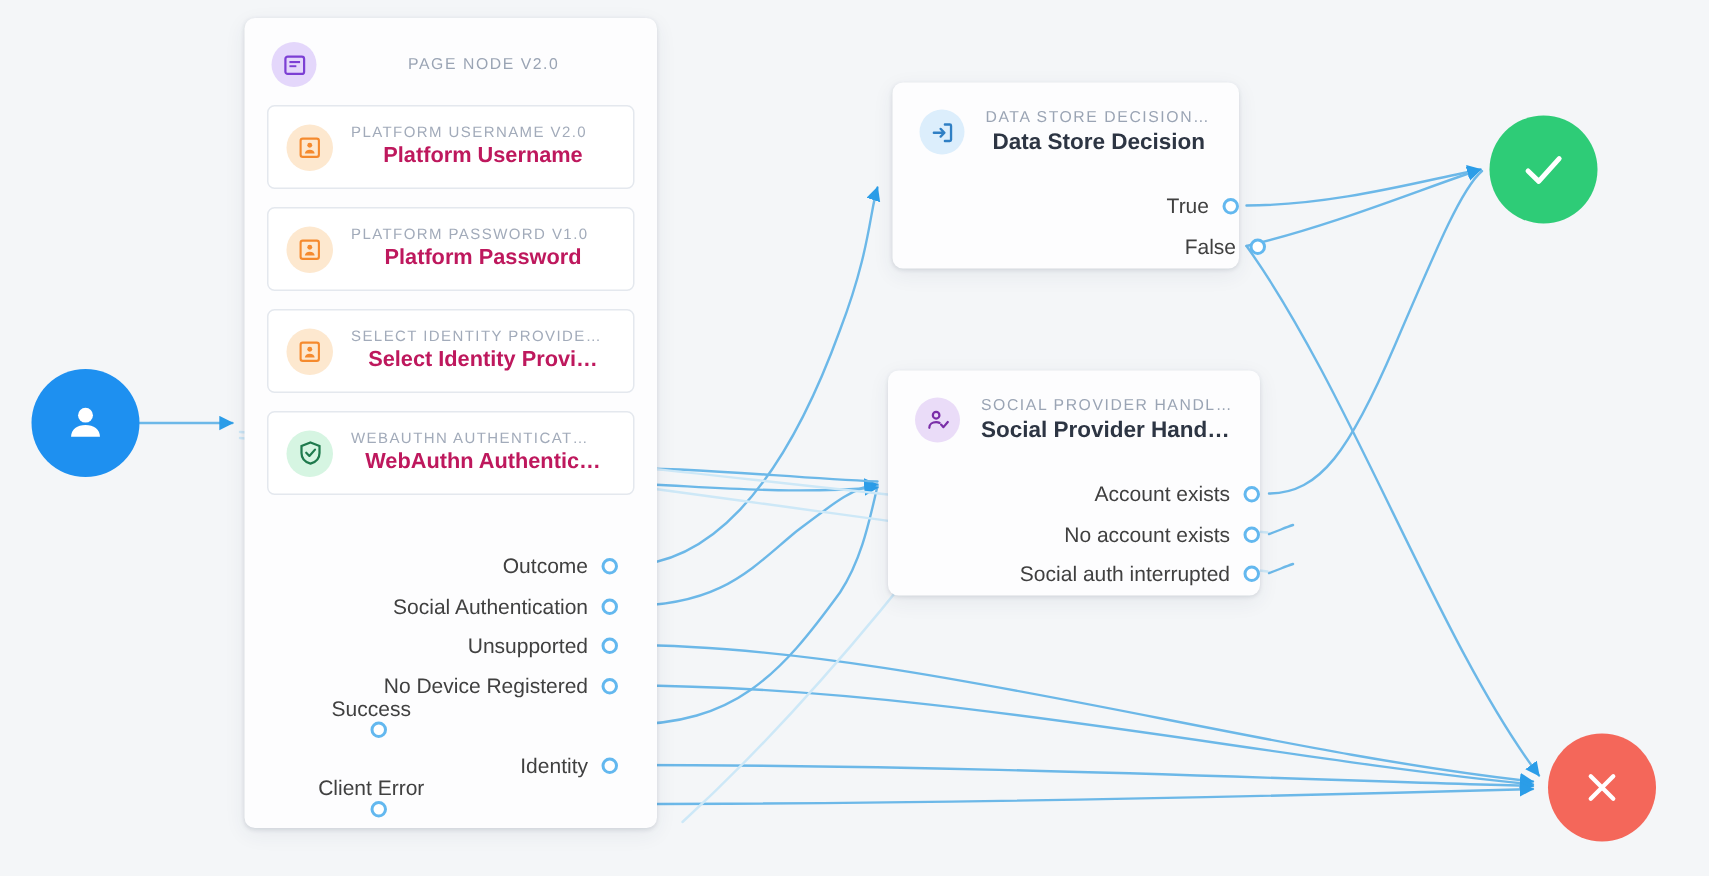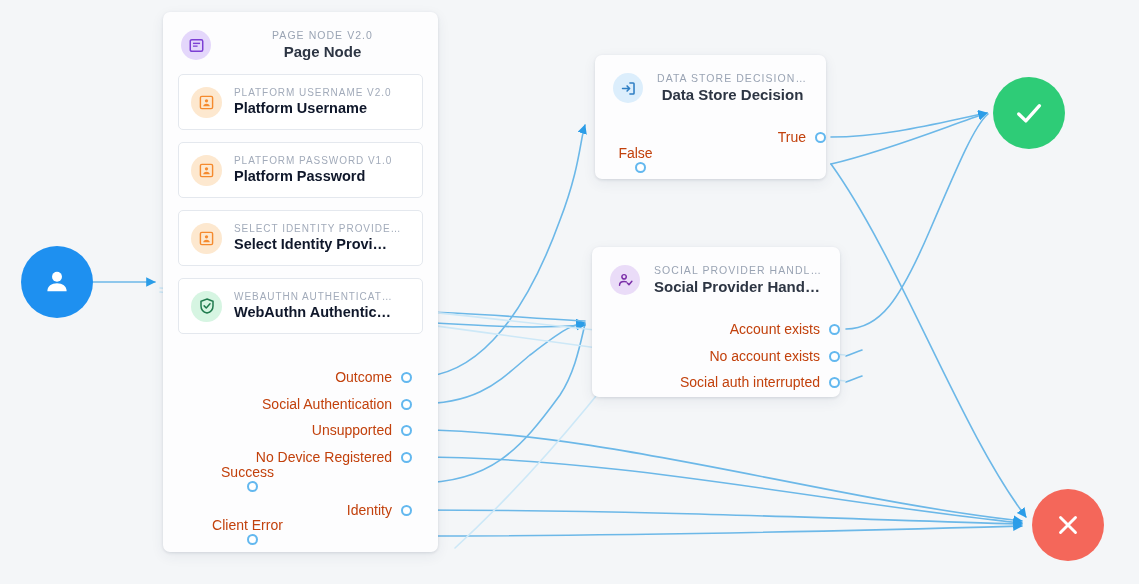--- a/index.html
+++ b/index.html
@@ -105,39 +105,40 @@
     color: #a2abba;
     text-transform: uppercase;
     line-height: 13px;
     white-space: nowrap;
     overflow: hidden;
     text-overflow: ellipsis;
   }
   .sub-title {
     font-size: 14.5px;
     font-weight: bold;
-    color: #0f172a;
+    color: #be185d;
     line-height: 19px;
     white-space: nowrap;
     overflow: hidden;
     text-overflow: ellipsis;
+    text-align: center;
   }
 
   
   .port-row {
     position: absolute;
     display: flex;
     align-items: center;
     justify-content: flex-end;
     height: 18px;
     white-space: nowrap;
   }
   .port-label {
     font-size: 14px;
-    color: #c2410c;
+    color: #404040;
     line-height: 18px;
     padding-right: 9px;
   }
   .port-dot {
     width: 11px; height: 11px;
     border-radius: 50%;
     background: #ffffff;
     border: 2px solid #63b8ef;
     box-sizing: border-box;
     flex: 0 0 auto;
@@ -205,21 +206,20 @@
     <div class="card-head">
       <div class="badge bg-purple-l">
         <svg width="17" height="17" viewBox="0 0 24 24">
           <rect x="3.2" y="3.8" width="17.6" height="16.4" rx="2.2" fill="none" stroke="#7c3fd4" stroke-width="2.1"></rect>
           <rect x="7" y="8" width="10" height="2" fill="#7c3fd4"></rect>
           <rect x="7" y="12" width="6.5" height="1.8" fill="#7c3fd4"></rect>
         </svg>
       </div>
       <div class="head-text">
         <div class="node-kicker">PAGE NODE V2.0</div>
-        <div class="node-title">Page Node</div>
       </div>
     </div>
     <div class="sub-list" id="page-node-children">
         <div class="sub-card">
           <div class="badge" style="background: rgb(253, 232, 207);">
             <svg width="17" height="17" viewBox="0 0 24 24">
               <rect x="3.4" y="3.4" width="17.2" height="17.2" rx="2" fill="none" stroke="#f58a2e" stroke-width="2"></rect>
               <circle cx="12" cy="9.6" r="2.3" fill="#f58a2e"></circle>
               <path d="M7.4 17.4 c0-2.4 2-3.6 4.6-3.6 s4.6 1.2 4.6 3.6z" fill="#f58a2e"></path>
             </svg>
@@ -313,21 +313,21 @@
         <div class="node-kicker">DATA STORE DECISION V1.0</div>
         <div class="node-title">Data Store Decision</div>
       </div>
     </div>
   </div>
   <div id="data-store-ports">
       <div class="port-row" style="left: 506px; width: 320px; top: 128px;">
         <span class="port-label">True</span>
         <span class="port-dot"></span>
       </div>
-      <div class="port-row" style="left: 480px; width: 320px; top: 155px; flex-direction: column;">
+      <div class="port-row" style="left: 524px; width: 320px; top: 155px;">
         <span class="port-label">False</span>
         <span class="port-dot"></span>
       </div>
     </div>
 
   <div class="node-card" id="social-card" style="left: 592px; top: 247px; width: 248px; height: 150px;">
     <div class="card-head">
       <div class="badge bg-violet-l">
         <svg width="17" height="17" viewBox="0 0 24 24">
           <circle cx="10" cy="6.8" r="3.1" fill="none" stroke="#7a2ea8" stroke-width="2.1"></circle>

